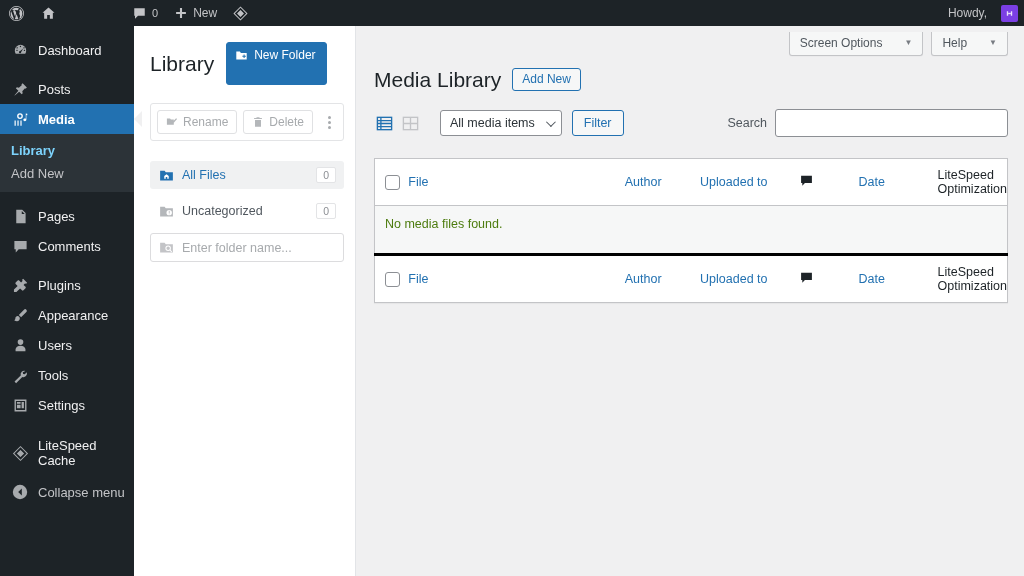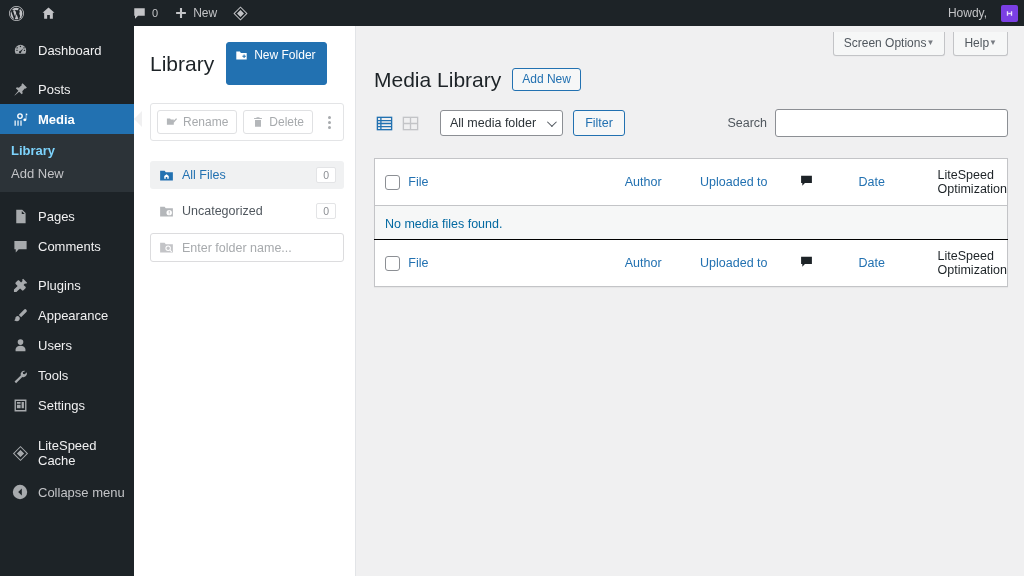--- a/index.html
+++ b/index.html
@@ -131,21 +131,21 @@
     position: absolute; top: 26px; left: 356px; width: 668px; height: 550px;
     background: #f0f0f1;
   }
   .screen-meta-links {
     display: flex; justify-content: flex-end; gap: 8px;
     padding: 6px 16px 0 0;
   }
   .meta-btn {
     background: #f6f7f7; border: 1px solid #c3c4c7; border-top: none;
     border-radius: 0 0 3px 3px; font-size: 12px; color: #50575e;
-    padding: 4px 10px 5px 10px; display: flex; align-items: center; gap: 0;
+    padding: 4px 10px 5px 10px; display: flex; align-items: center; gap: 22px;
     box-shadow: 0 1px 0 rgba(0,0,0,.02);
   }
   .caret { font-size: 8px; color: #787c82; line-height: 1; }
 
   .page-head {
     display: flex; align-items: center; gap: 11px;
     padding: 10px 0 0 18px;
   }
   .page-title { font-size: 21px; font-weight: 400; color: #1d2327; line-height: 1.3; }
   .btn-add-new {
@@ -202,22 +202,22 @@
   .wp-table th.col-comments { width: 60px; }
   .wp-table th.col-date { width: 80px; }
   .wp-table th.col-ls { color: #1d2327; }
   .cb-box {
     width: 15px; height: 15px; border: 1px solid #8c8f94; border-radius: 3px;
     background: #fff; display: block;
   }
   .comment-ico { color: #1d2327; display: inline-block; }
   .comment-ico svg { width: 15px; height: 15px; display: block; }
   .no-items td {
-    padding: 11px 0 8px 10px; color: #0369a1; background: #f6f7f7;
-    border-bottom: 1px solid #000000;
+    padding: 11px 0 22px 10px; color: #4d7c0f; background: #f6f7f7;
+    border-bottom: 3px solid #000000;
   }
 </style>
 </head>
 <body>
 
 <div id="adminbar">
   <div class="ab-item wp-logo">
     <span class="ab-ico">
       <svg viewBox="0 0 20 20" fill="currentColor">
           <path d="M10 1.2a8.8 8.8 0 1 0 0 17.6 8.8 8.8 0 0 0 0-17.6zm0 .9a7.9 7.9 0 1 1 0 15.8A7.9 7.9 0 0 1 10 2.1zM3.1 10c0-1 .2-1.9.6-2.7l3.4 9.3A6.9 6.9 0 0 1 3.1 10zm6.9 6.9c-.7 0-1.3-.1-1.9-.3l2-5.9 2.1 5.7v.1c-.7.3-1.4.4-2.2.4zm.9-10.2c.4 0 .8-.1.8-.1.4 0 .3-.6-.1-.6 0 0-1.1.1-1.8.1-.7 0-1.8-.1-1.8-.1-.4 0-.4.6 0 .6 0 0 .4.1.7.1l1 2.8-1.4 4.3-2.4-7.1c.4 0 .8-.1.8-.1.4 0 .3-.6-.1-.6 0 0-1.1.1-1.8.1h-.4A6.9 6.9 0 0 1 13 4.1c-.1 0-.2 0-.3.1.1 0 .2 0 .3-.1zm2.2 9.7 2.1-6.1c.4-1 .5-1.8.5-2.5v-.4a6.9 6.9 0 0 1-2.6 9zm1.7-11.3A6.9 6.9 0 0 1 16.9 10c0 .4 0 .8-.1 1.2l-1.6 4.6-2-5.8c.3-.7.6-1.3.6-2 0-.9-.3-1.5-.7-2z"></path>
@@ -502,21 +502,21 @@
       </span>
       <span class="vs-btn inactive">
         <svg viewBox="0 0 20 20" fill="none" stroke="currentColor" stroke-width="1.4">
             <rect x="2.5" y="3.5" width="15" height="13"></rect>
             <path d="M10 3.5v13M2.5 10h15"></path>
           </svg>
       </span>
     </div>
 
     <div class="select-box">
-      <span>All media folder</span>
+      <span>All media items</span>
       <span class="sel-caret"></span>
     </div>
 
     <button class="btn-filter">Filter</button>
 
     <div class="search-area">
       <label class="search-label">Search</label>
       <input class="search-input" type="search" value="" placeholder="" style="">
     </div>
   </div>

